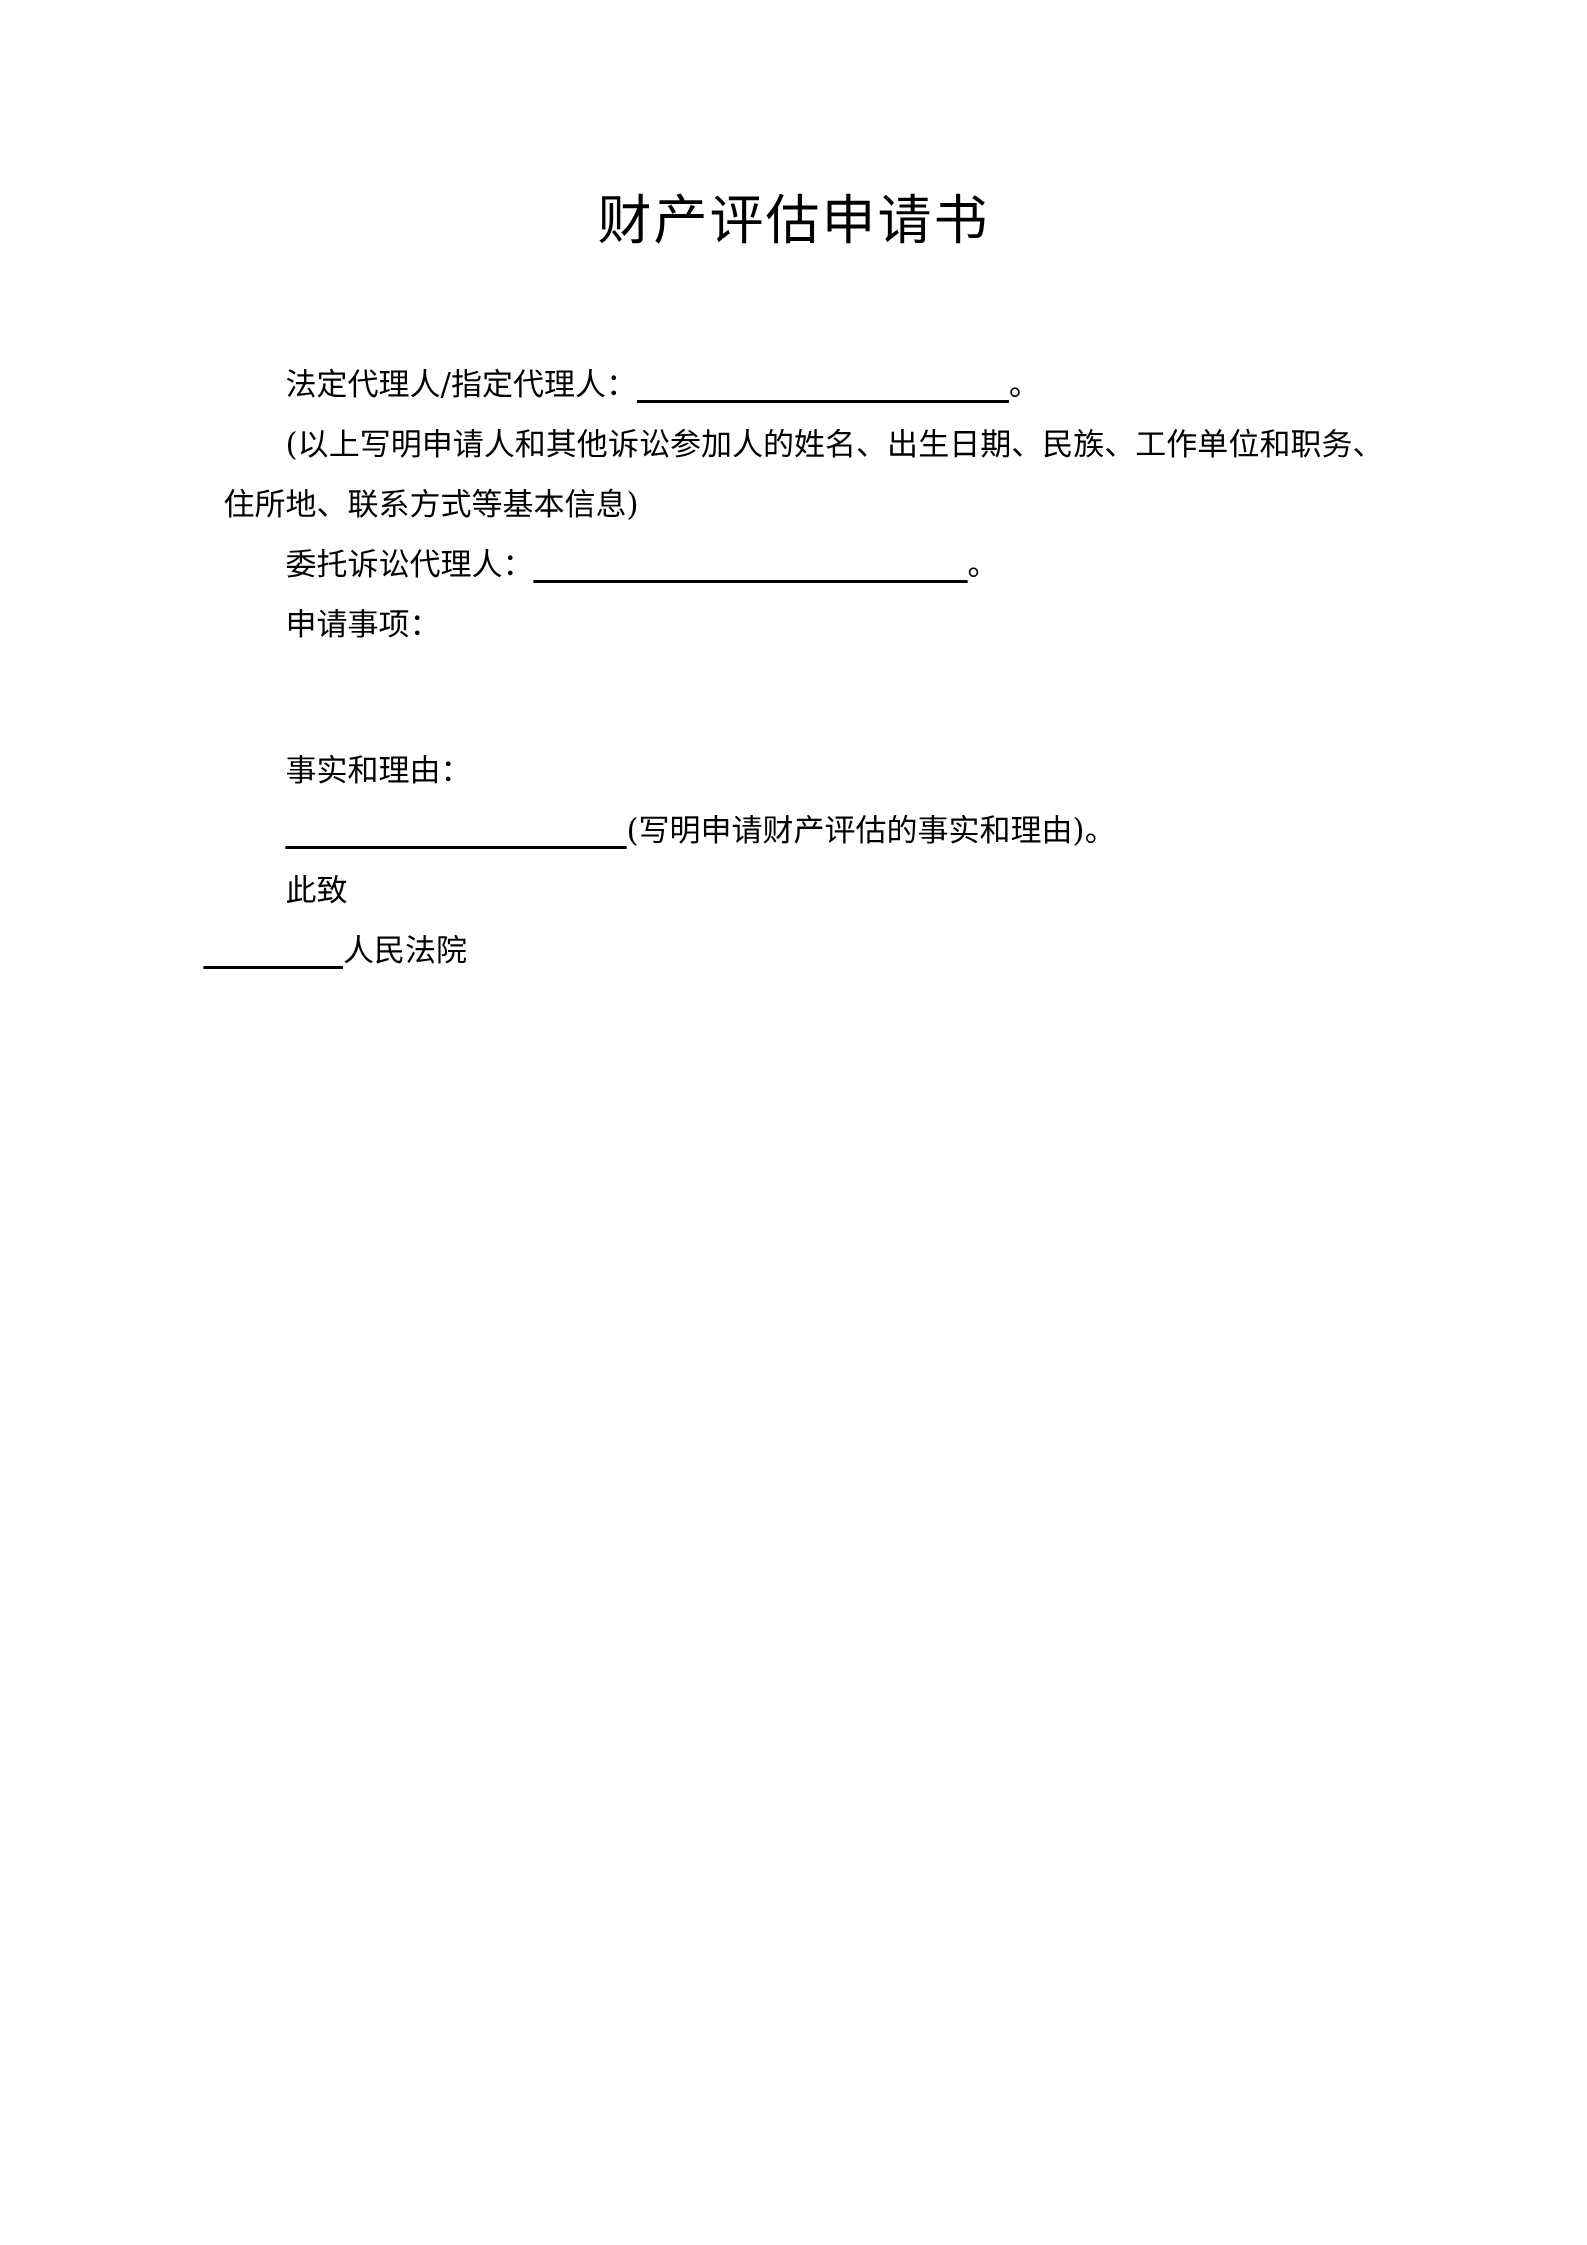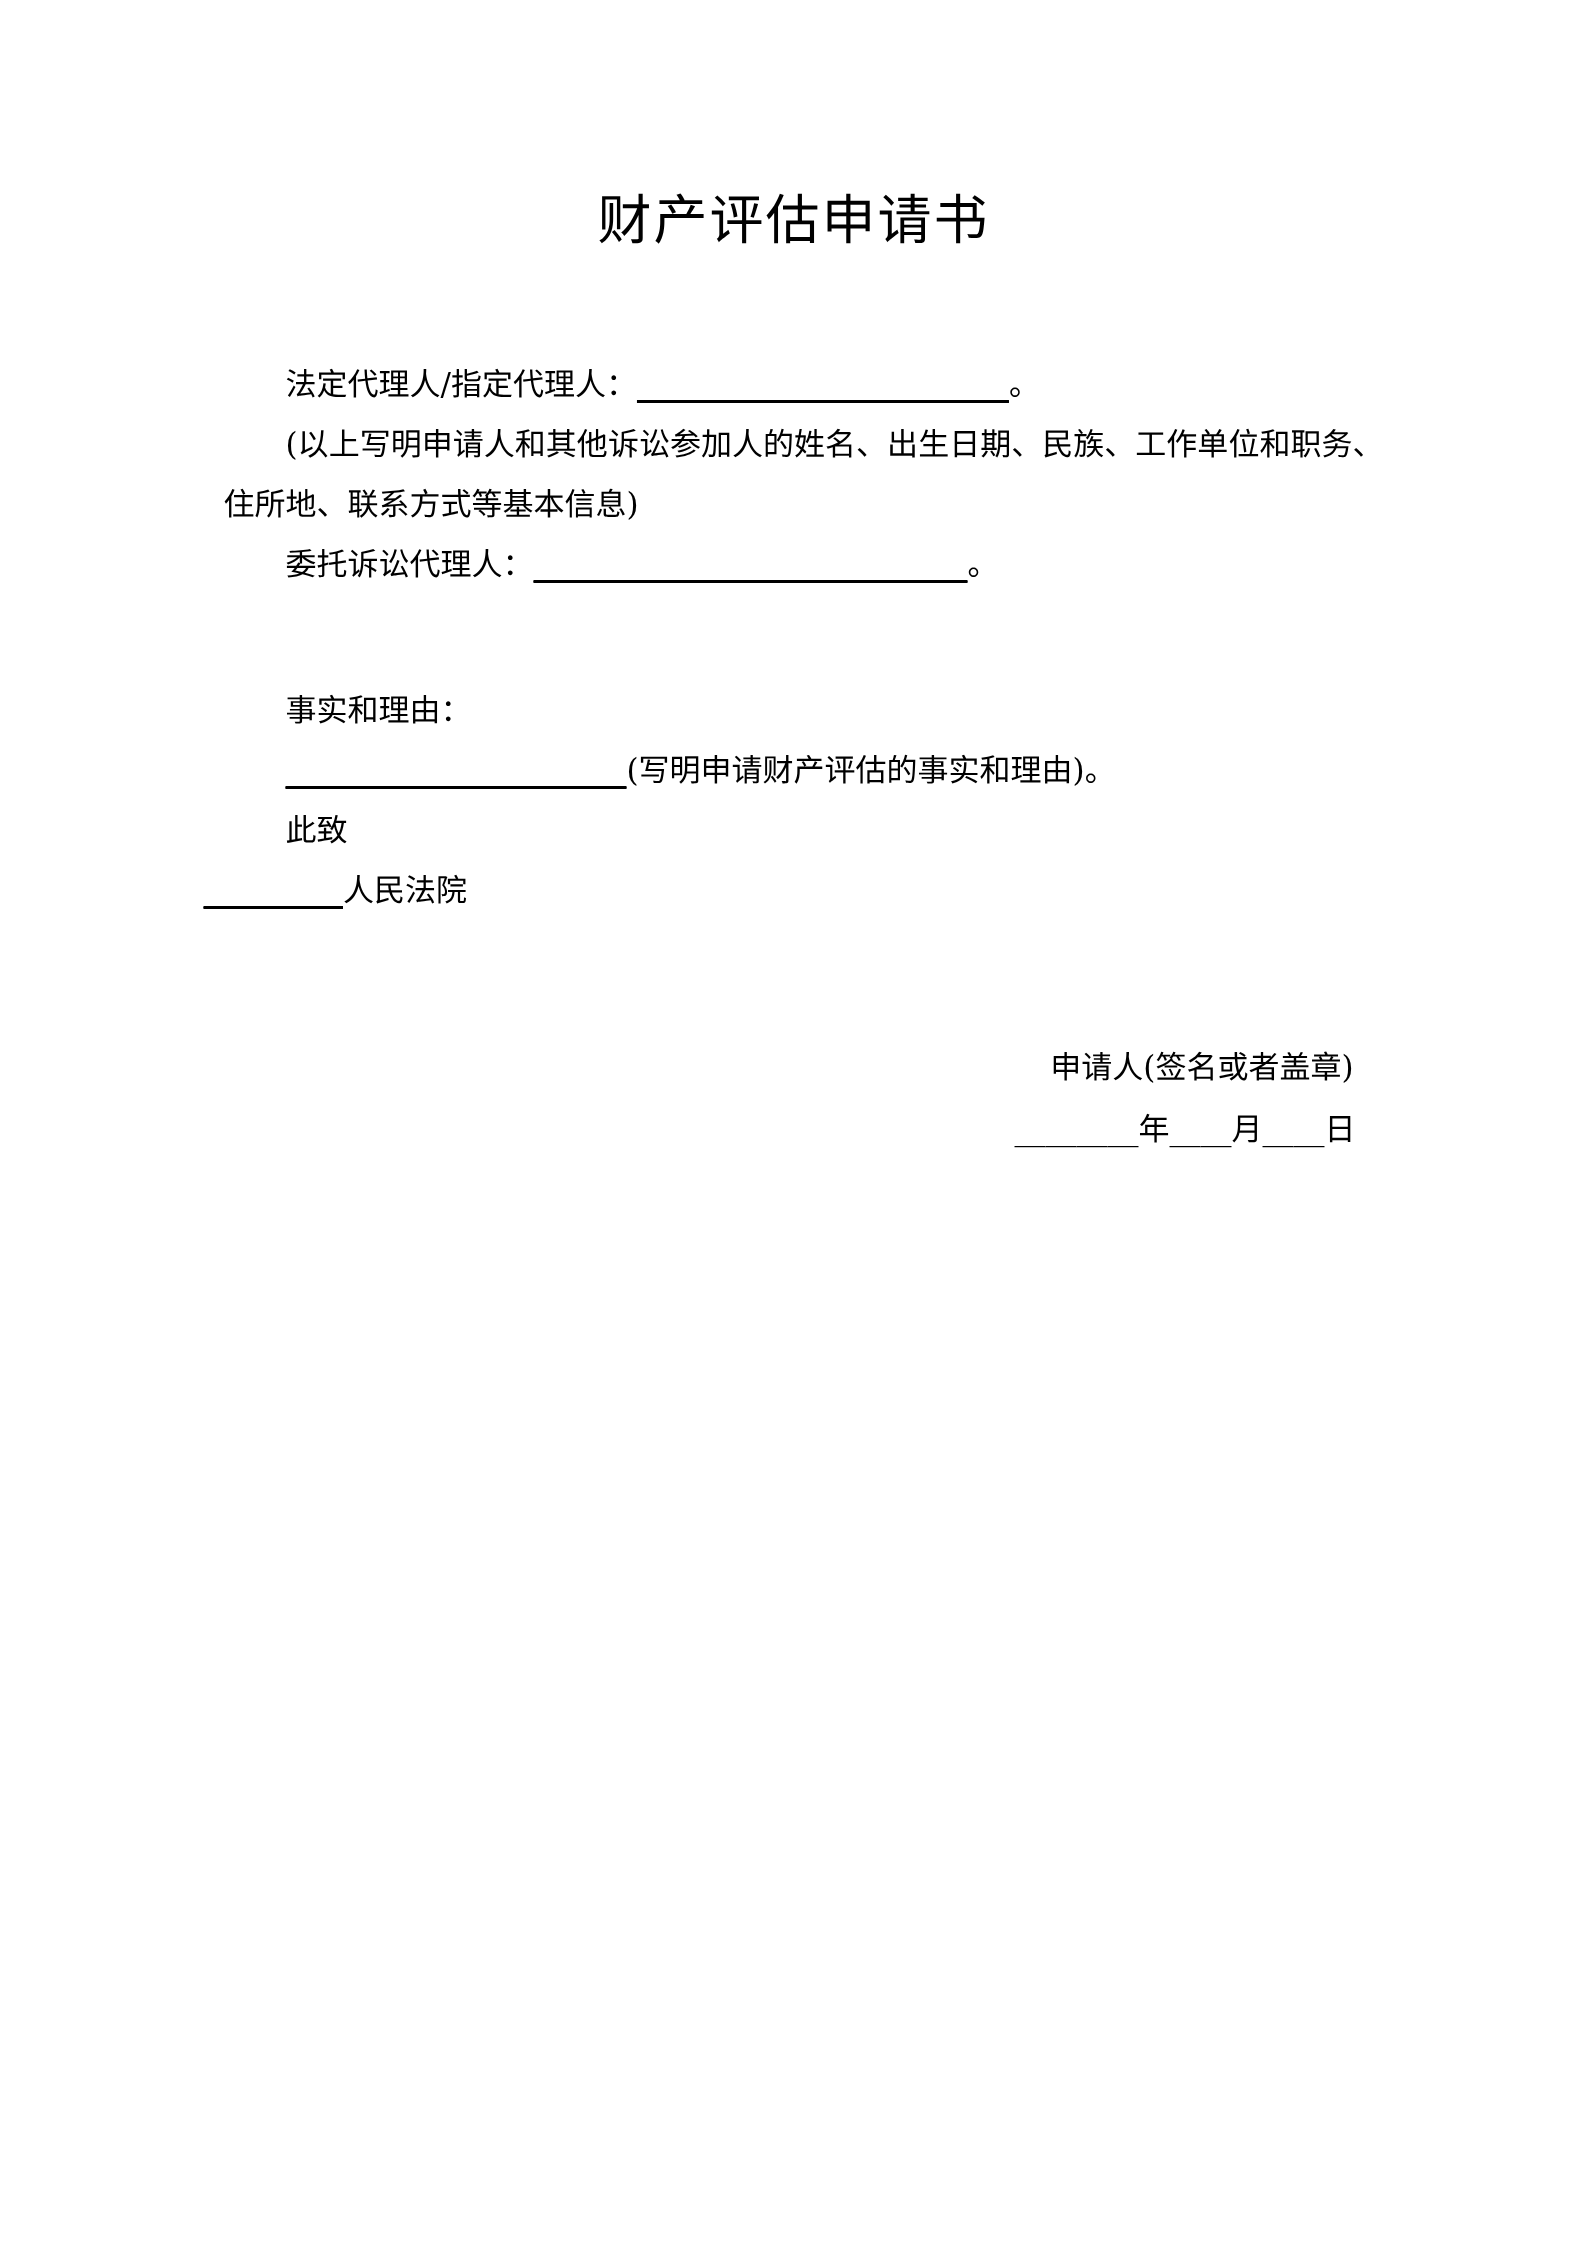--- a/index.html
+++ b/index.html
@@ -113,20 +113,23 @@
     </div>
 
     <div class="block">
       <p class="para indent">(以上写明申请人和其他诉讼参加人的姓名、出生日期、民族、工作单位和职务、住所地、联系方式等基本信息)</p>
     </div>
 
     <div class="block">
       <p class="para indent"><span>委托诉讼代理人：</span><span class="u">____________________________</span><span>。</span></p>
     </div>
 
+    <div class="block">
+      <p class="para indent">申请事项：</p>
+    </div>
 
     <div class="gap-sm"></div>
 
 
     <div class="gap-lg"></div>
 
     <div class="block">
       <p class="para indent">事实和理由：</p>
     </div>
 
@@ -138,19 +141,15 @@
       <p class="para indent">此致</p>
     </div>
 
     <div class="courtblock">
       <p class="court-line"><span class="u">_________</span><span>人民法院</span></p>
     </div>
 
     <div class="gap-xl"></div>
     <div class="gap-md"></div>
 
-    <div class="sign-block">
-      <p class="sign-line">申请人(签名或者盖章)</p>
-      <p class="sign-line date">________年____月____日</p>
-    </div>
 
   </div>
 </div>
 
 </body></html>

